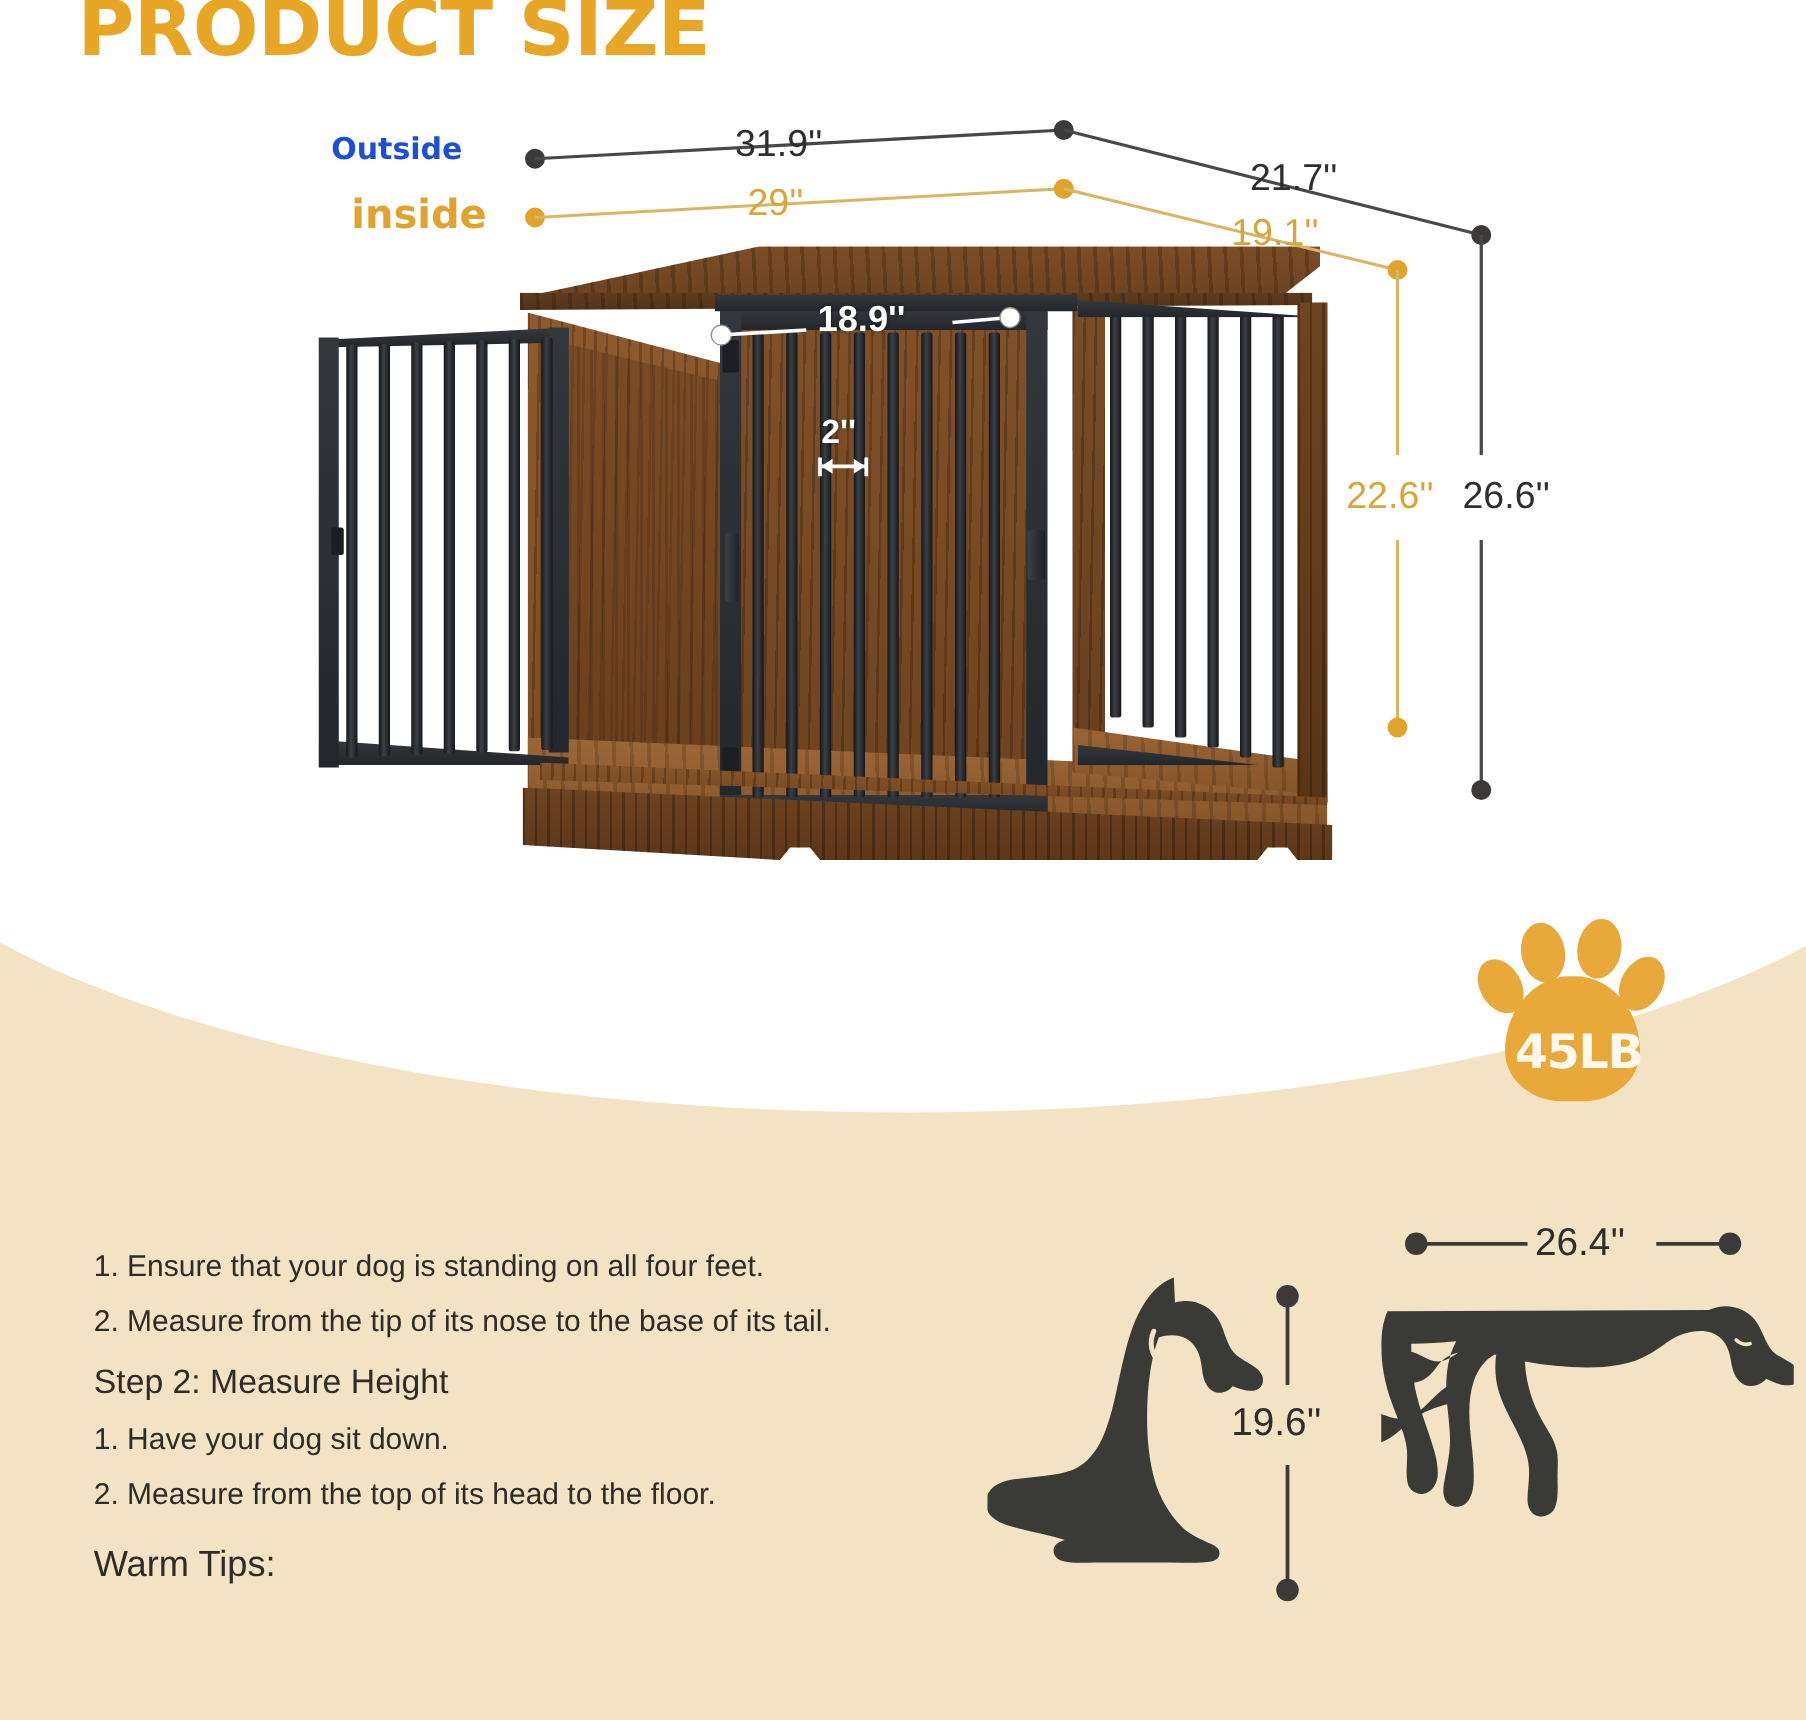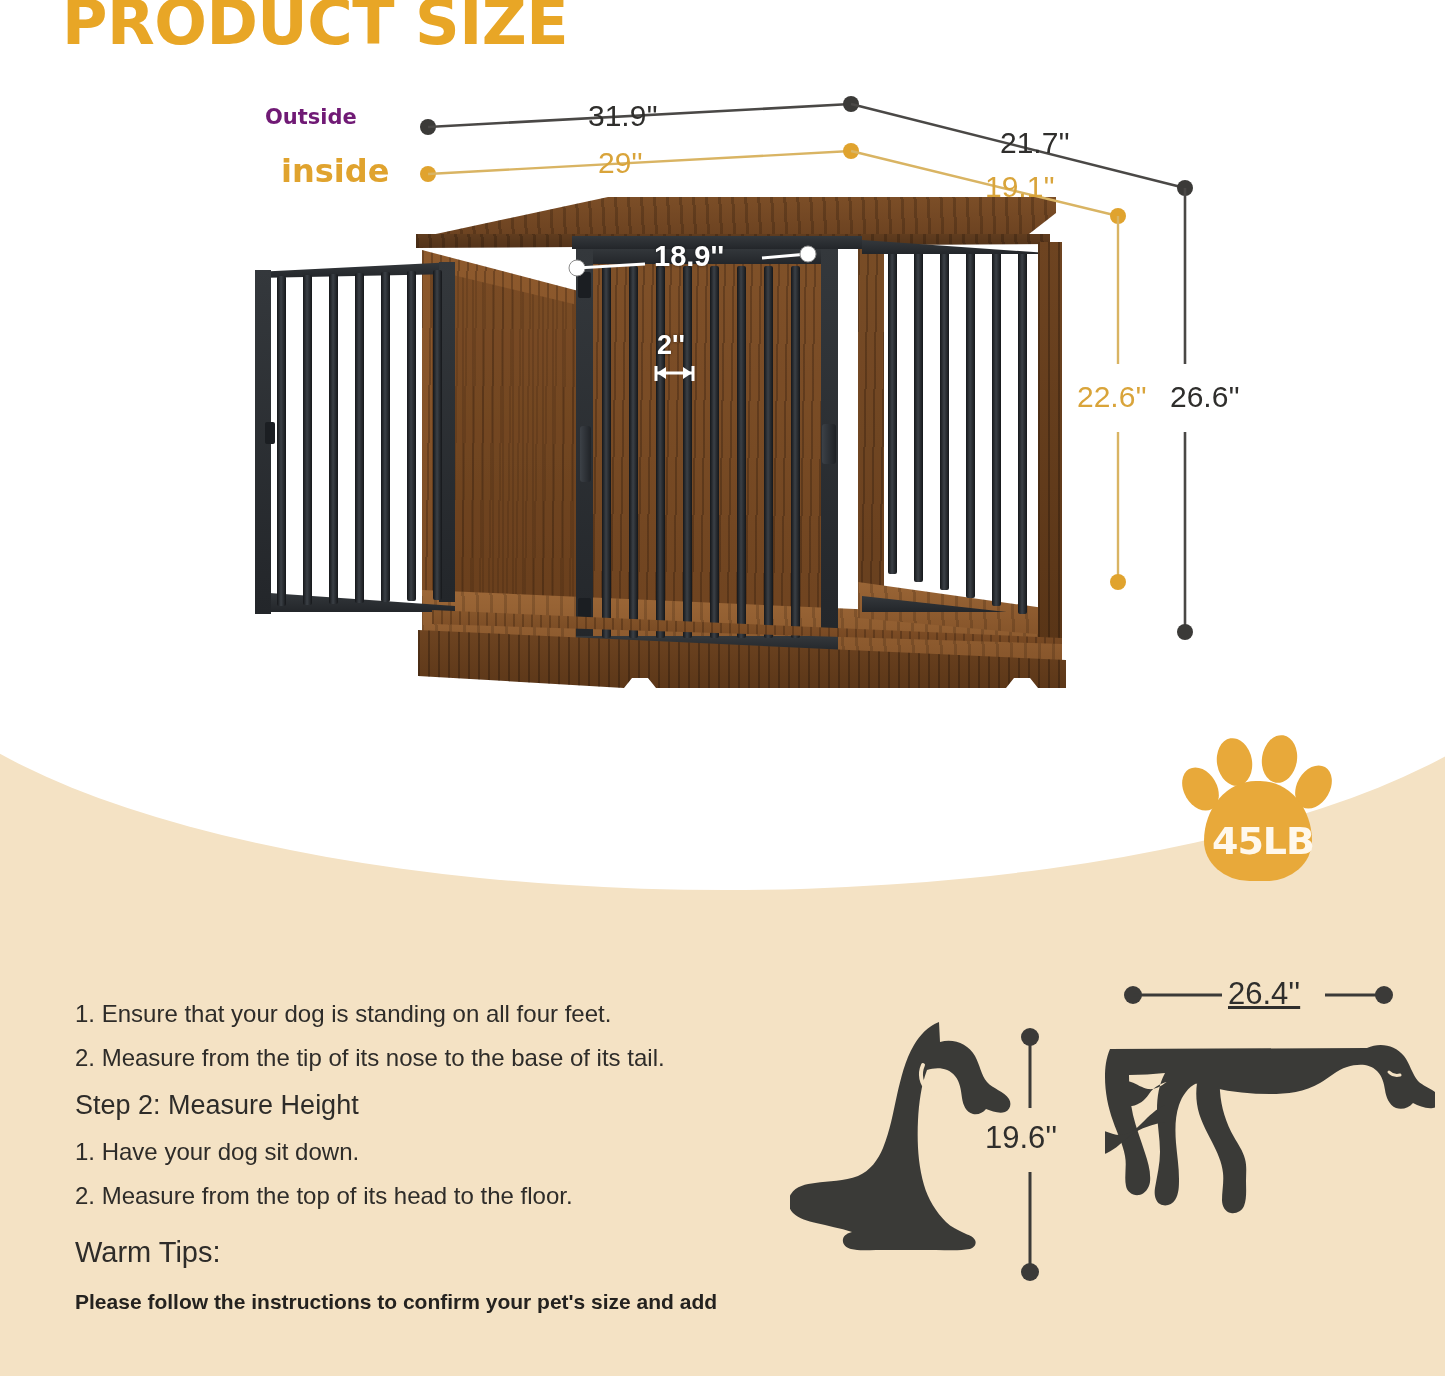--- a/index.html
+++ b/index.html
@@ -41,22 +41,22 @@
   .tips-h{
     position:absolute;left:75px;top:1236px;font-size:29px;color:#2e2c29;
   }
   .tips-l{
     position:absolute;left:75px;font-size:21px;font-weight:bold;color:#24221f;
   }
   .tips-l .big{font-size:26px;font-weight:bold;}
 
   
   .lbl-outside{
-    position:absolute;left:265px;top:105px;font-size:21px;font-weight:bold;
-    color:#701a75;font-family:"DejaVu Sans", sans-serif;
+    position:absolute;left:265px;top:105px;font-size:24px;font-weight:bold;
+    color:#1d4ed8;font-family:"DejaVu Sans", sans-serif;
   }
   .lbl-inside{
     position:absolute;left:281px;top:152px;font-size:32px;font-weight:bold;
     color:#E0A32E;font-family:"DejaVu Sans", sans-serif;
   }
 
   
   .dim{position:absolute;font-size:30px;color:#2f2e2c;
        font-family:"Liberation Sans", sans-serif;white-space:nowrap;}
   .dim.gold{color:#D9A43A;}
@@ -266,21 +266,20 @@
 
 
   <div class="step-l" style="top:1000px;">1. Ensure that your dog is standing on all four feet.</div>
   <div class="step-l" style="top:1044px;">2. Measure from the tip of its nose to the base of its tail.</div>
 
   <div class="step-h" style="top:1090px;">Step 2: Measure Height</div>
   <div class="step-l" style="top:1138px;">1. Have your dog sit down.</div>
   <div class="step-l" style="top:1182px;">2. Measure from the top of its head to the floor.</div>
 
   <div class="tips-h">Warm Tips:</div>
-  <div class="tips-l" style="top:1290px;">Please follow the instructions to confirm your pet's size and add</div>
 
   <svg class="dog" style="left:790px;top:1020px;width:240px;height:270px;" viewBox="0 0 240 270">
     <path fill="#3a3a37" d="M150 22 c14 -4 28 2 35 14 c5 9 6 19 12 26 c6 7 17 9 22 17
       c3 5 1 11 -4 13 c-6 2 -13 -1 -19 -3 c-3 4 -8 6 -13 5 c-7 -2 -10 -9 -11 -16
       c-1 -8 -2 -16 -7 -22 c-7 -9 -19 -9 -28 -6 c-6 16 -8 33 -9 50 c-1 22 0 44 6 65
       c4 14 12 27 22 37 c5 5 12 8 18 11 c4 2 9 3 11 7 c2 4 -1 8 -5 9 c-11 2 -23 1 -34 1
       c-20 0 -40 0 -60 0 c-8 0 -17 1 -25 -1 c-5 -1 -9 -5 -8 -10 c1 -4 5 -6 9 -7
       c-12 -4 -24 -6 -36 -9 c-8 -2 -17 -4 -23 -10 c-5 -5 -6 -13 -2 -19 c5 -8 15 -10 24 -11
       c14 -2 29 -2 43 -7 c12 -5 20 -16 25 -28 c7 -17 10 -35 14 -53 c4 -17 8 -35 17 -50
       c6 -10 14 -19 25 -23 z"></path>
@@ -300,15 +299,15 @@
       c0 7 0 15 -4 21 c-3 5 -10 7 -15 4 c-5 -3 -6 -10 -5 -16 c2 -12 5 -24 5 -36
       c0 -14 -3 -28 -3 -42 c0 -13 2 -26 8 -37 c-12 1 -24 2 -36 2 c0 13 1 27 4 40
       c3 13 8 25 12 38 c3 9 6 19 5 29 c-1 6 -5 12 -11 13 c-6 1 -12 -3 -13 -9
       c-2 -10 1 -20 -1 -30 c-2 -12 -8 -23 -12 -35 c-5 -14 -8 -29 -8 -44 c0 -9 1 -19 5 -28 z"></path>
     <path fill="#3a3a37" d="M60 92 c-12 2 -24 6 -34 13 c-8 6 -15 14 -24 18 c-7 3 -16 3 -22 -2
       c-5 -4 -6 -12 -2 -17 c4 -5 11 -5 17 -4 c7 1 13 5 20 5 c9 0 16 -6 22 -12 c7 -7 14 -14 23 -18 z"></path>
     <path fill="none" stroke="#F4E2C4" stroke-width="3" stroke-linecap="round" d="M284 42 c3 3 7 4 11 3"></path>
   </svg>
 
   <div class="dim dark" style="left:985px;top:1120px;font-size:31px;">19.6''</div>
-  <div class="dim dark" style="left:1228px;top:976px;font-size:31px;text-decoration:underline;">26.4''</div>
+  <div class="dim dark" style="left:1228px;top:976px;font-size:31px;">26.4''</div>
 
 </div>
 
 </body></html>

